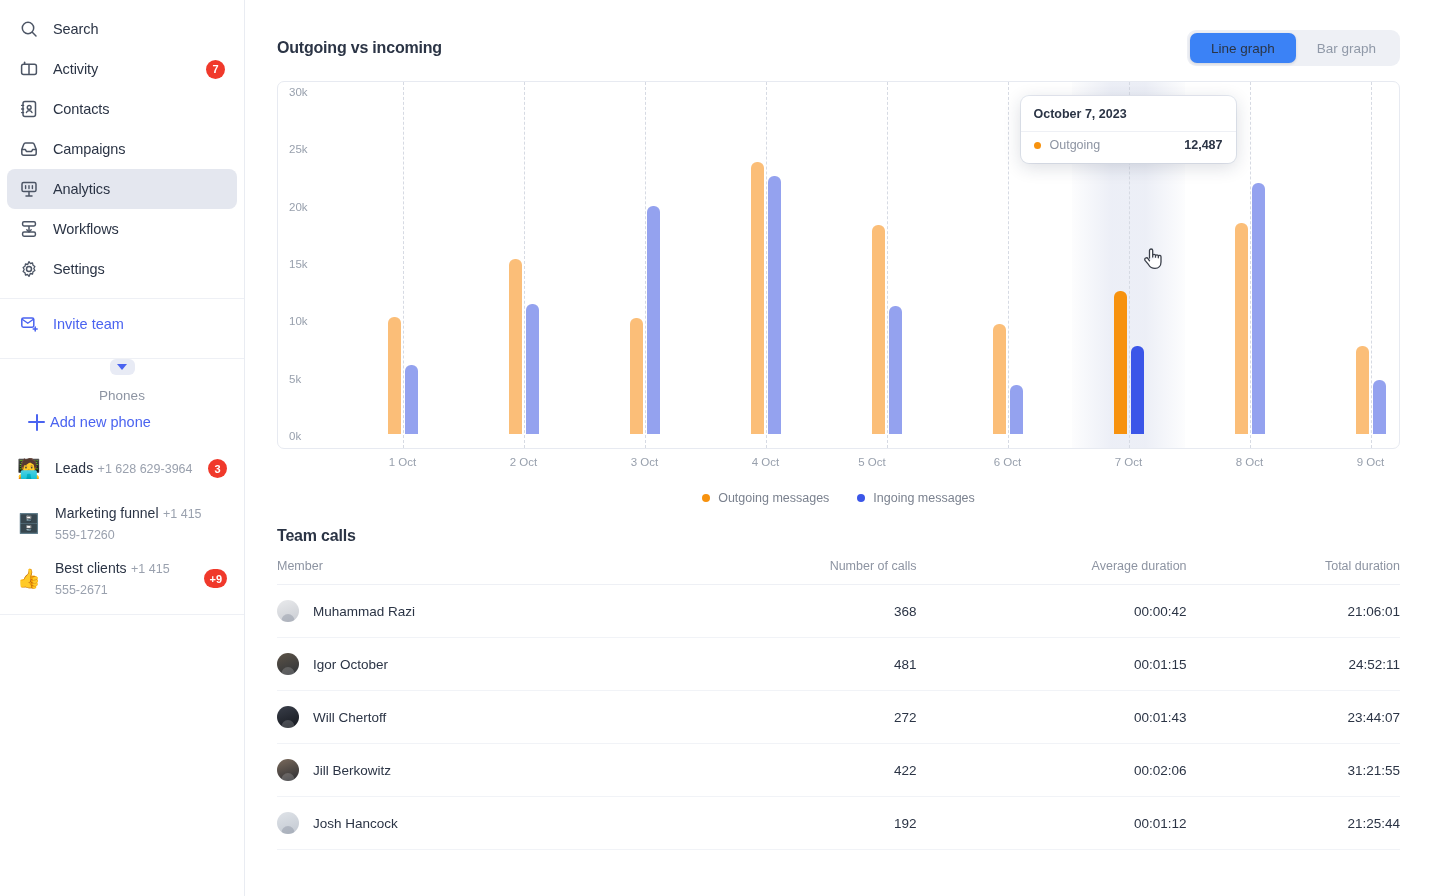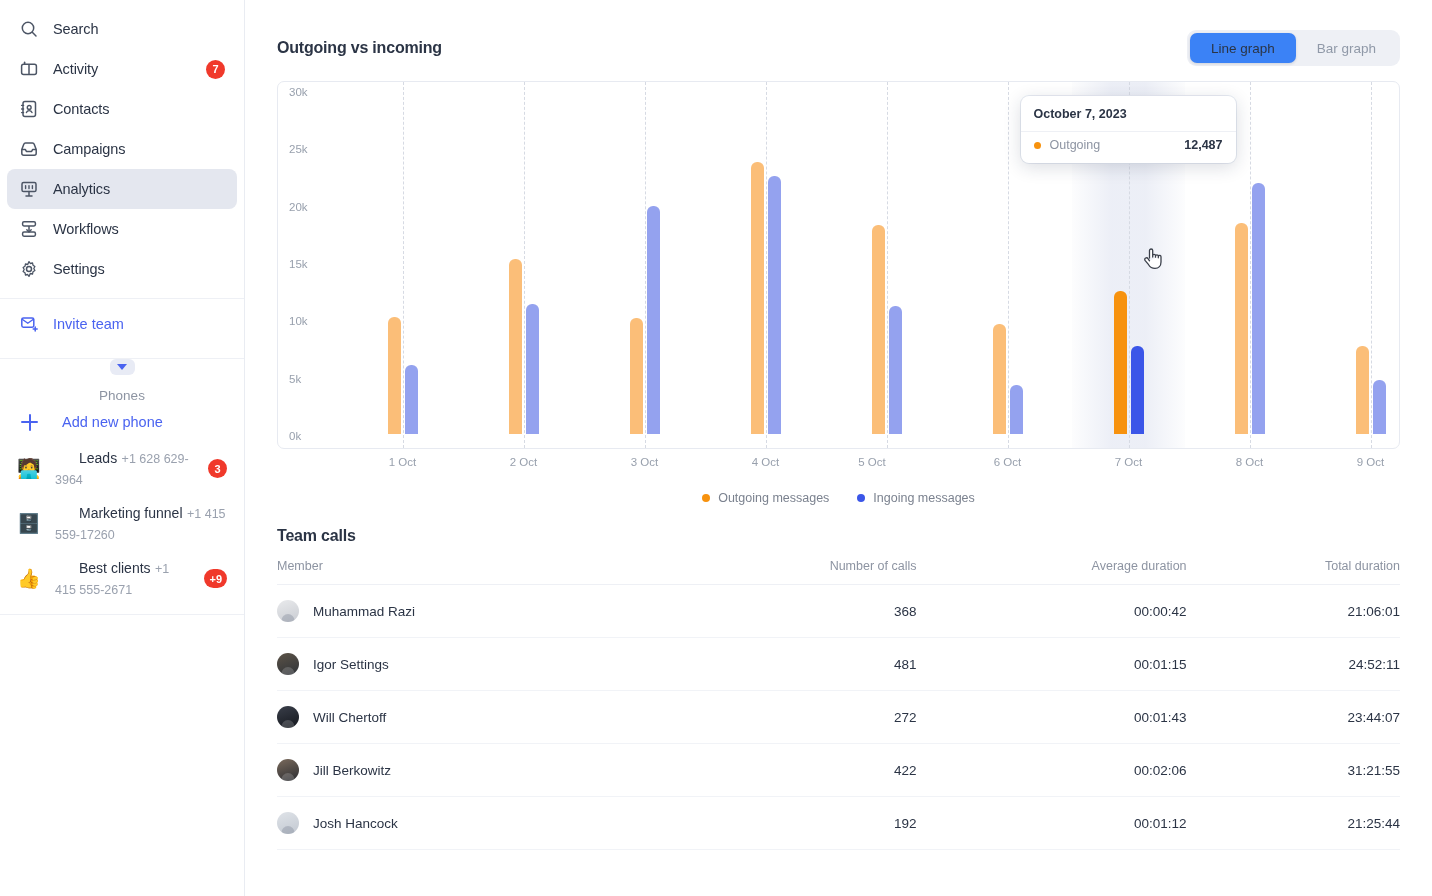--- a/index.html
+++ b/index.html
@@ -85,38 +85,38 @@
     display: flex; align-items: center; justify-content: center; cursor: pointer;
   }
   .phones-sq::after {
     content: ""; width: 0; height: 0;
     border-left: 5px solid transparent; border-right: 5px solid transparent;
     border-top: 6px solid #4a63f0;
   }
   .phones-label { font-size: 13.5px; color: #8d94a2; }
 
   .addphone {
-    height: 38px; display: flex; align-items: center; gap: 20px;
-    padding: 0 17px; cursor: pointer;
+    height: 38px; display: flex; align-items: center; gap: 1px;
+    padding: 0 24px; cursor: pointer;
   }
   .plus { width: 25px; height: 25px; position: relative; flex: 0 0 25px; }
   .plus::before, .plus::after {
     content: ""; position: absolute; background: #4a63f0; border-radius: 1px;
   }
   .plus::before { left: 4px; top: 11.5px; width: 17px; height: 2px; }
   .plus::after { left: 11.5px; top: 4px; width: 2px; height: 17px; }
   .addphone-label { font-size: 14.5px; color: #4a63f0; }
 
   .phone-item {
     height: 55px; display: flex; align-items: center; gap: 13px;
     padding: 0 17px; cursor: pointer;
   }
   .emoji { font-size: 19px; width: 25px; flex: 0 0 25px; text-align: center; line-height: 1; }
   .phone-txt { flex: 1; min-width: 0; line-height: 1.3; }
-  .phone-name { font-size: 14px; color: #2b3445; margin-left: 24px; }
+  .phone-name { font-size: 14px; color: #2b3445; }
   .phone-num { font-size: 12.5px; color: #9aa1ae; margin-top: 2px; }
   .sidebar-bottom-line { margin-top: 8px; height: 1px; background: #eef0f5; }
 
   
   .main { flex: 1; min-width: 0; position: relative; background: #fff; }
 
   .chart-head {
     display: flex; align-items: center; justify-content: space-between;
     padding: 30px 32px 0 32px;
   }
@@ -483,21 +483,21 @@
               </span>
             </td>
             <td>368</td>
             <td>00:00:42</td>
             <td>21:06:01</td>
           </tr>
           <tr>
             <td class="first">
               <span class="member">
                 <span class="av a3"></span>
-                <span class="mname">Igor Settings</span>
+                <span class="mname">Igor October</span>
               </span>
             </td>
             <td>481</td>
             <td>00:01:15</td>
             <td>24:52:11</td>
           </tr>
           <tr>
             <td class="first">
               <span class="member">
                 <span class="av a4"></span>

